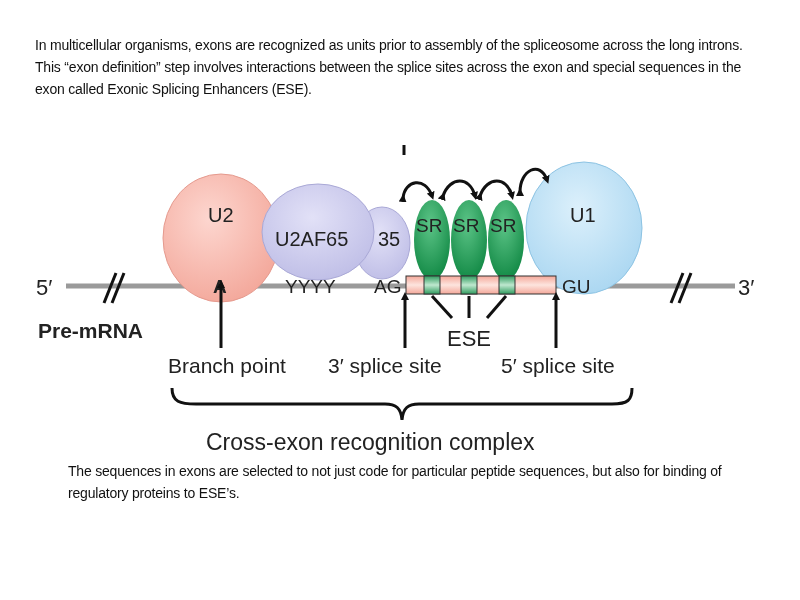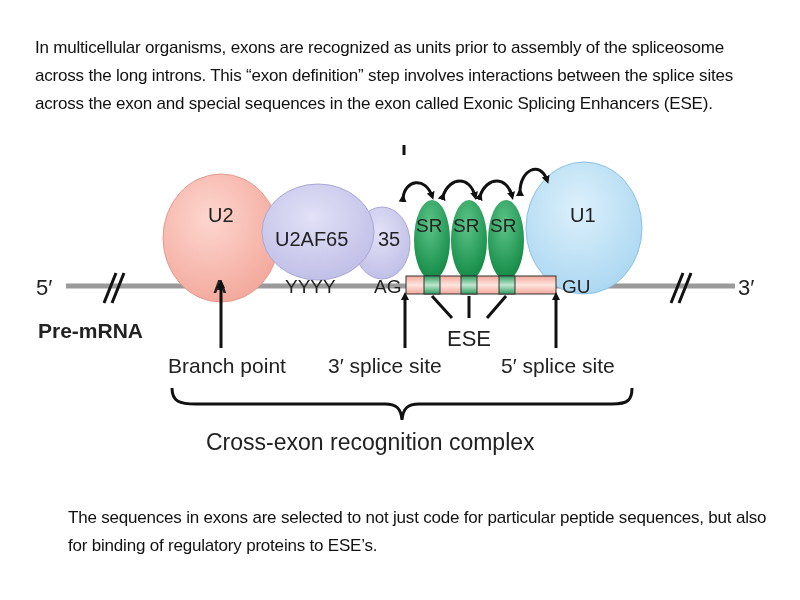--- a/index.html
+++ b/index.html
@@ -1,20 +1,20 @@
 <!DOCTYPE html>
 <html><head>
 <meta charset="utf-8">
 <style>
   html, body { margin: 0; padding: 0; background: #ffffff; }
   body { width: 800px; height: 600px; position: relative; overflow: hidden;
          font-family: "Liberation Sans", sans-serif; color: #111; }
-  .para { position: absolute; font-size: 17px; line-height: 28px; letter-spacing: -0.2px; }
+  .para { position: absolute; font-size: 14px; line-height: 22px; letter-spacing: -0.2px; }
   #intro { left: 35px; top: 34px; width: 720px; }
-  #outro { left: 68px; top: 504px; width: 700px; }
+  #outro { left: 68px; top: 460px; width: 700px; }
   svg { position: absolute; left: 0; top: 0; }
   .lbl { font-family: "Liberation Sans", sans-serif; fill: #222; }
 </style>
 </head>
 <body>
 
 <div class="para" id="intro">In multicellular organisms, exons are recognized as units prior to assembly of the spliceosome across the long introns.  This “exon definition” step involves interactions between the splice sites across the exon and special sequences in the exon called Exonic Splicing Enhancers (ESE).</div>
 
 <svg width="800" height="600" viewBox="0 0 800 600">
   <defs>

